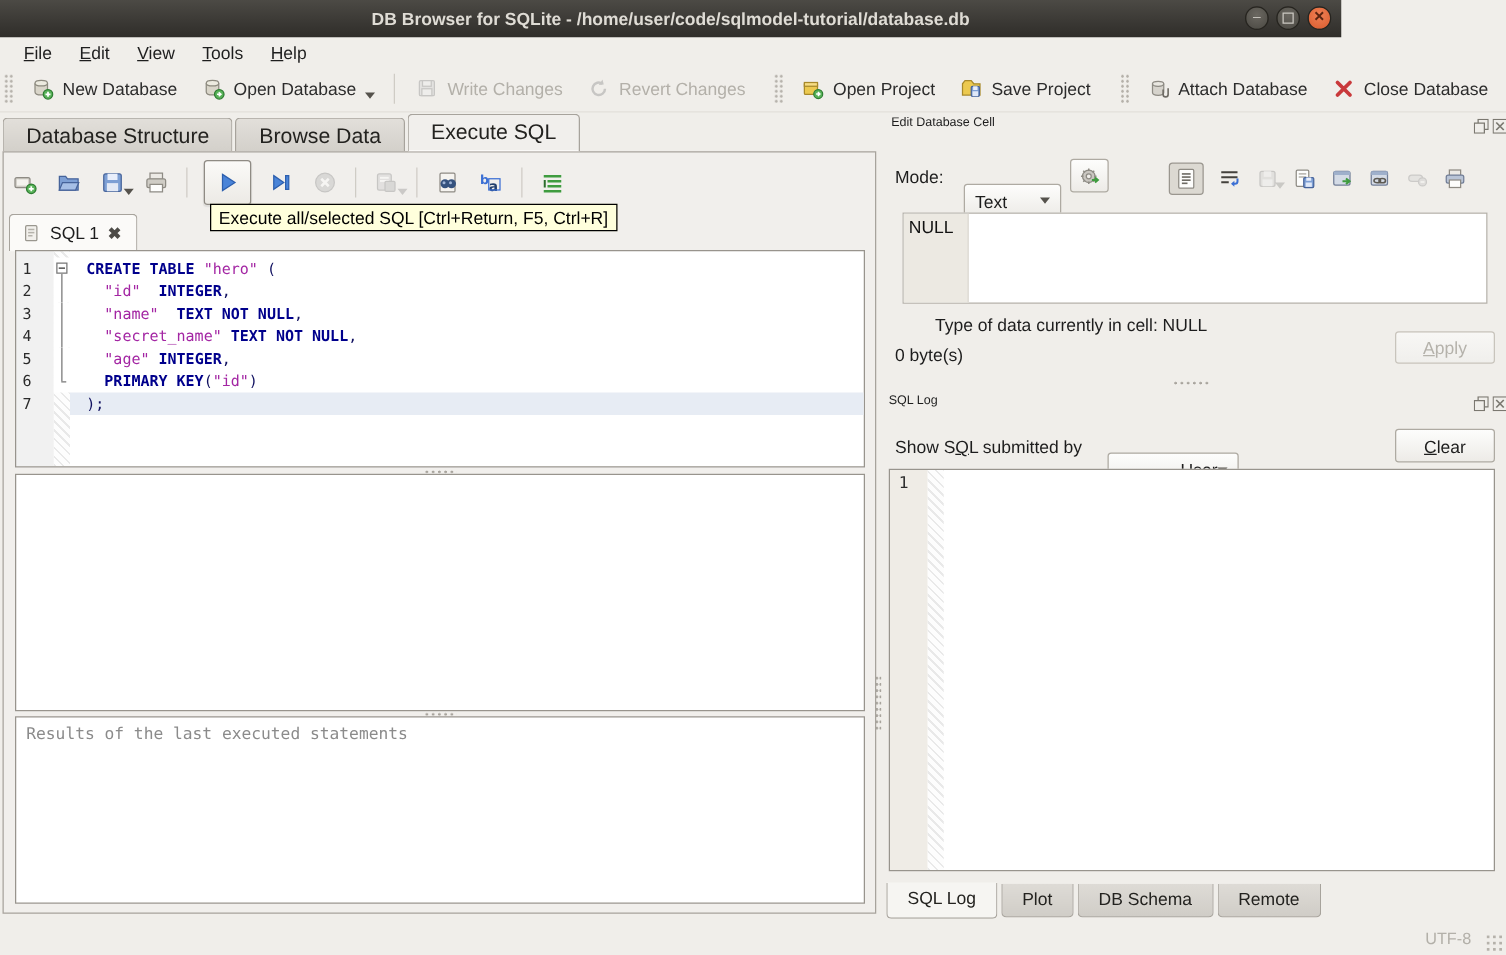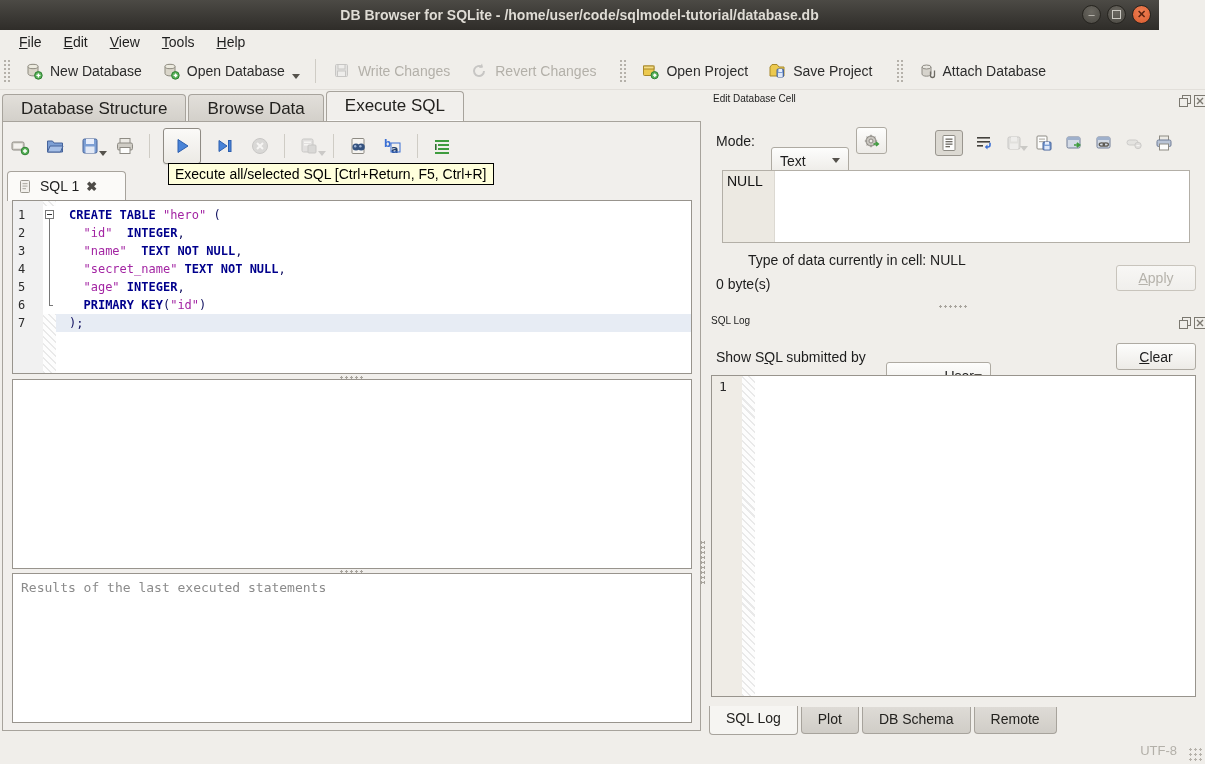--- a/index.html
+++ b/index.html
@@ -1,20 +1,20 @@
 <!DOCTYPE html>
 <html><head>
 <meta charset="utf-8">
 <style>
   html,body{margin:0;padding:0;}
   body{font-family:"Liberation Sans",sans-serif;-webkit-font-smoothing:antialiased;}
   #app{position:relative;width:1205px;height:764px;background:#f0eeea;overflow:hidden;}
 
   
-  .titlebar{position:absolute;left:0;top:0;width:1159px;height:30px;
+  .titlebar{position:absolute;left:0;top:0;width:1073px;height:30px;
     background:linear-gradient(#4c4a45,#3a3834 60%,#2f2d29);display:flex;align-items:center;justify-content:center;}
   .titlebar .title{color:#dfdcd5;font-size:14px;font-weight:bold;}
   .winbtns{position:absolute;right:8px;top:5px;display:flex;gap:6px;}
   .winbtn{width:19px;height:19px;border-radius:50%;display:flex;align-items:center;justify-content:center;
     background:radial-gradient(circle at 50% 35%,#6b6861,#4a4842);border:1px solid #26241f;color:#ccc9c2;font-size:11px;line-height:1;box-sizing:border-box;}
   .winbtn.close{background:radial-gradient(circle at 50% 35%,#f08054,#d85b2e);color:#5b2410;font-weight:bold;}
   .winbtn .sq{width:7px;height:7px;border:1.5px solid #ccc9c2;}
 
   
   .menubar{position:absolute;left:0;top:30px;width:1205px;height:23px;background:#f0eeea;display:flex;align-items:center;padding-left:10px;box-sizing:border-box;gap:4px;}
@@ -42,21 +42,21 @@
 
   
   .sql-toolbar{position:absolute;left:6px;top:5px;height:38px;display:flex;align-items:center;gap:13px;}
   .sicon{display:flex;align-items:center;justify-content:center;width:22px;height:22px;}
   .sicon.disabled{opacity:.4;filter:grayscale(1);}
   .hoverbox{border:1px solid #8f8b84;border-radius:3px;background:linear-gradient(#fbfaf8,#eceae5);padding:6px 7px;display:flex;align-items:center;box-shadow:0 1px 1px rgba(0,0,0,.08);}
   .ssep{width:1px;height:24px;background:#cfccc5;}
 
   
   .sqltab-row{position:absolute;left:4px;top:46px;height:33px;display:flex;align-items:flex-end;}
-  .sqltab{display:flex;align-items:center;gap:7px;background:#fbfaf8;border:1px solid #a7a39c;border-bottom:none;border-radius:4px 4px 0 0;padding:6px 28px 7px 10px;font-size:14px;color:#1d1d1d;}
+  .sqltab{display:flex;align-items:center;gap:7px;background:#fbfaf8;border:1px solid #a7a39c;border-bottom:none;border-radius:4px 4px 0 0;padding:6px 12px 7px 10px;font-size:14px;color:#1d1d1d;}
   .sqltab .x{color:#4d4b47;font-weight:bold;font-size:13px;}
 
   
   .tooltip{position:absolute;left:168px;top:163px;background:#ffffdc;border:1px solid #000;padding:2px 6px;font-size:14px;color:#000;z-index:50;white-space:nowrap;}
 
   
   .editor{position:absolute;left:9px;top:78px;width:680px;height:174px;background:
       linear-gradient(#f1f1f1,#f1f1f1) 0 0/30px 100% no-repeat,
       repeating-linear-gradient(45deg,#e9e9e9 0 1.5px,#fdfdfd 1.5px 5px) 30px 0/13px 100% no-repeat,#fff;
     border:1px solid #98948d;box-sizing:border-box;overflow:hidden;}
@@ -232,20 +232,28 @@
       <span class="sicon">
         <svg width="18" height="18" viewBox="0 0 18 18">
             <path d="M4 5v7c0 1.3 2 2.2 4.5 2.2S13 13.3 13 12V5" fill="#d6d3cc" stroke="#8e8b84"></path>
             <ellipse cx="8.5" cy="5" rx="4.5" ry="2" fill="#e9e7e1" stroke="#8e8b84"></ellipse>
             <path d="M12.5 9.5v4a2 2 0 0 0 4 0v-5" fill="none" stroke="#6e6b64" stroke-width="1.3"></path>
           </svg>
       </span>
       <span>Attach Database</span>
     </div>
 
+    <div class="tb-btn">
+      <span class="sicon">
+        <svg width="18" height="18" viewBox="0 0 18 18">
+            <path d="M4 4l10 10M14 4L4 14" stroke="#c9393b" stroke-width="3" stroke-linecap="round"></path>
+          </svg>
+      </span>
+      <span>Close Database</span>
+    </div>
   </div>
 
   <div class="main-tabs">
     <div class="mtab">Database Structure</div>
     <div class="mtab">Browse Data</div>
     <div class="mtab active">Execute SQL</div>
   </div>
 
   <div class="left-frame">
 

